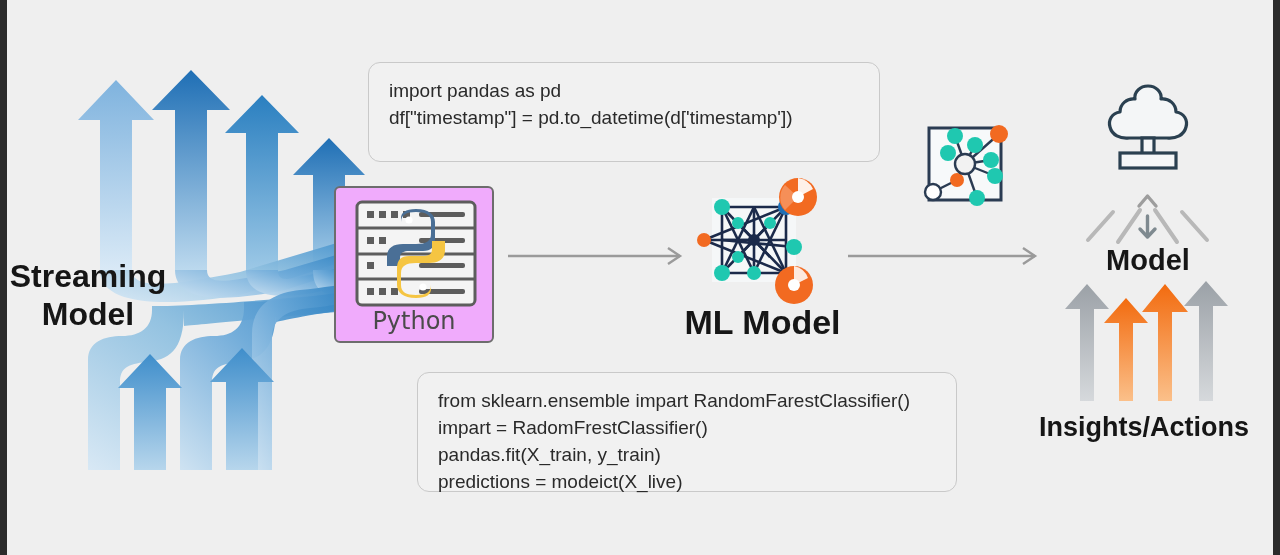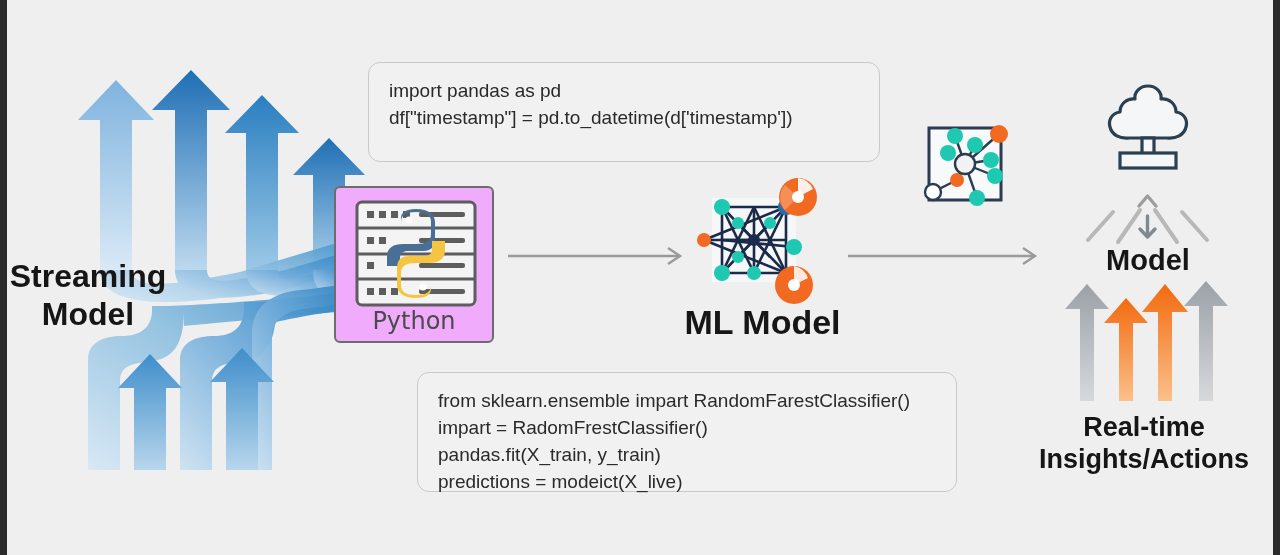--- a/index.html
+++ b/index.html
@@ -357,17 +357,16 @@
     </g>
     <g>
       <path d="M 98 125 L 98 36 L 82 36 L 105 8 L 128 36 L 112 36 L 112 125 Z" fill="url(#gOrange)"></path>
     </g>
     <g>
       <path d="M 139 125 L 139 30 L 124 30 L 146 5 L 168 30 L 153 30 L 153 125 Z" fill="url(#gGray)"></path>
     </g>
   </svg>
 
   <div class="label" id="label-realtime">
-    <div>Real-time</div>
     <div>Insights/Actions</div>
   </div>
 
 </div>
 
 </body></html>

